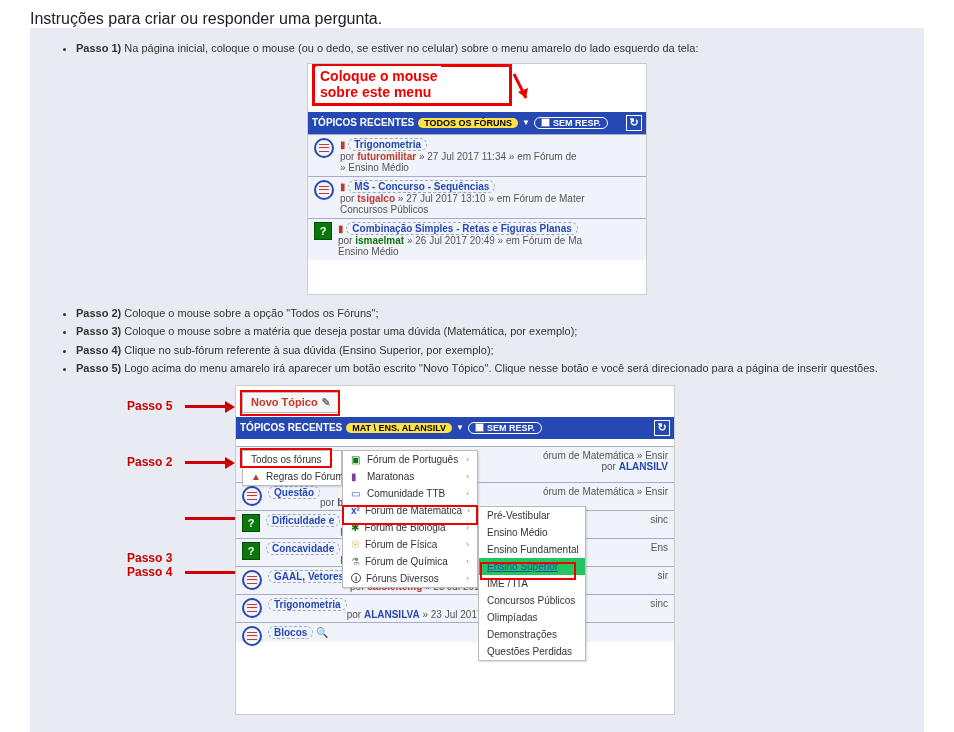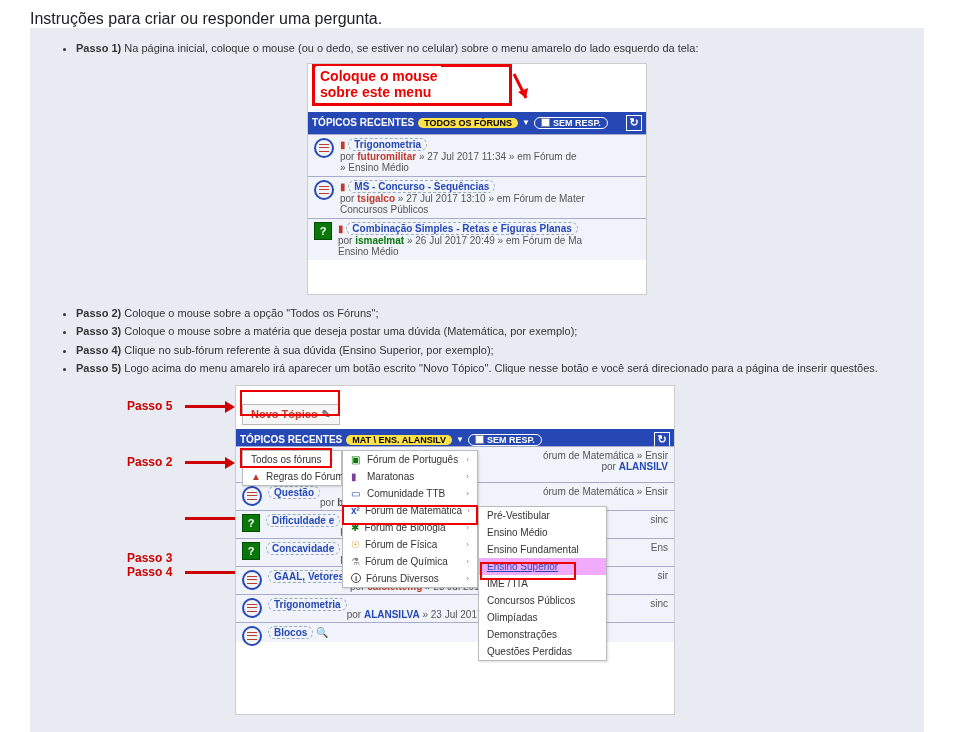--- a/index.html
+++ b/index.html
@@ -46,33 +46,33 @@
   .step-label { position: absolute; color: #c00; font-weight: bold; font-size: 12px; left: 0; }
   .step-arrow { position: absolute; }
   .step-arrow .line { position: absolute; background: #c00; height: 3px; }
   .step-arrow .head { position: absolute; width: 0; height: 0; border-top: 6px solid transparent; border-bottom: 6px solid transparent; border-left: 10px solid #c00; }
 
   .nt-btn { display: inline-flex; align-items: center; gap: 4px; border: 1px solid #bbb; background: #f6f6f6; padding: 3px 8px; font-size: 11px; color: #c0392b; font-weight: bold; margin: 6px 0 4px 6px; }
   .nt-btn .pencil { color: #777; }
 
   .menu-col { position: absolute; background: #fff; border: 1px solid #bbb; font-size: 10px; z-index: 5; box-shadow: 1px 1px 2px rgba(0,0,0,0.15); }
   .menu-col .mi { padding: 3px 8px; display: flex; align-items: center; gap: 5px; white-space: nowrap; color: #333; cursor: default; }
-  .menu-col .mi.hover { background: #f0abfc; text-align: right; }
+  .menu-col .mi.hover { background: #22c55e; text-align: right; }
   .mi .chev { margin-left: auto; color: #888; font-size: 8px; }
   .ico-sq { width: 11px; height: 11px; display: inline-block; }
   .ico-warn { color: #c0392b; }
   .ico-green { color: #0a770a; }
   .ico-purple { color: #7a3fa0; }
   .ico-blue { color: #2648b4; }
   .ico-orange { color: #d48f0b; }
   .ico-gray { color: #888; }
 
   .menu1 { top: 64px; left: 6px; width: 100px; }
   .menu2 { top: 64px; left: 106px; width: 136px; }
-  .menu3 { top: 120px; left: 242px; width: 129px; }
+  .menu3 { top: 120px; left: 242px; width: 108px; }
 
   .redbox { border: 2px solid #e00; position: absolute; }
 
   .eyeglass { color: #2648b4; font-size: 10px; }
   .info-i { width: 10px; height: 10px; border: 1px solid #444; border-radius: 50%; display: inline-flex; align-items: center; justify-content: center; font-size: 8px; color: #444; font-weight: bold; }
 </style>
 </head>
 <body>
 <div class="page">
 
@@ -179,21 +179,21 @@
           <div class="line" style="width:152px;top:0;"></div>
           <div class="head" style="left:152px;top:-4px;"></div>
         </div>
     <div class="step-arrow" style="top:186px;left:58px;">
           <div class="line" style="width:290px;top:0;"></div>
           <div class="head" style="left:290px;top:-4px;"></div>
         </div>
 
     <div class="shot shot2" style="margin-left:108px;height:330px;position:relative;overflow:hidden;">
 
-      <div style="padding-top:12px;">
+      <div style="padding-top:0;">
         <span class="nt-btn">
               <span>Novo Tópico</span>
               <span class="pencil">✎</span>
             </span>
       </div>
       <div class="redbox" style="top:4px;left:4px;width:100px;height:26px;"></div>
 
       <div class="forum-bar">
         <span class="label">TÓPICOS RECENTES</span>
         <span class="pill">MAT \ ENS. ALANSILV</span>

